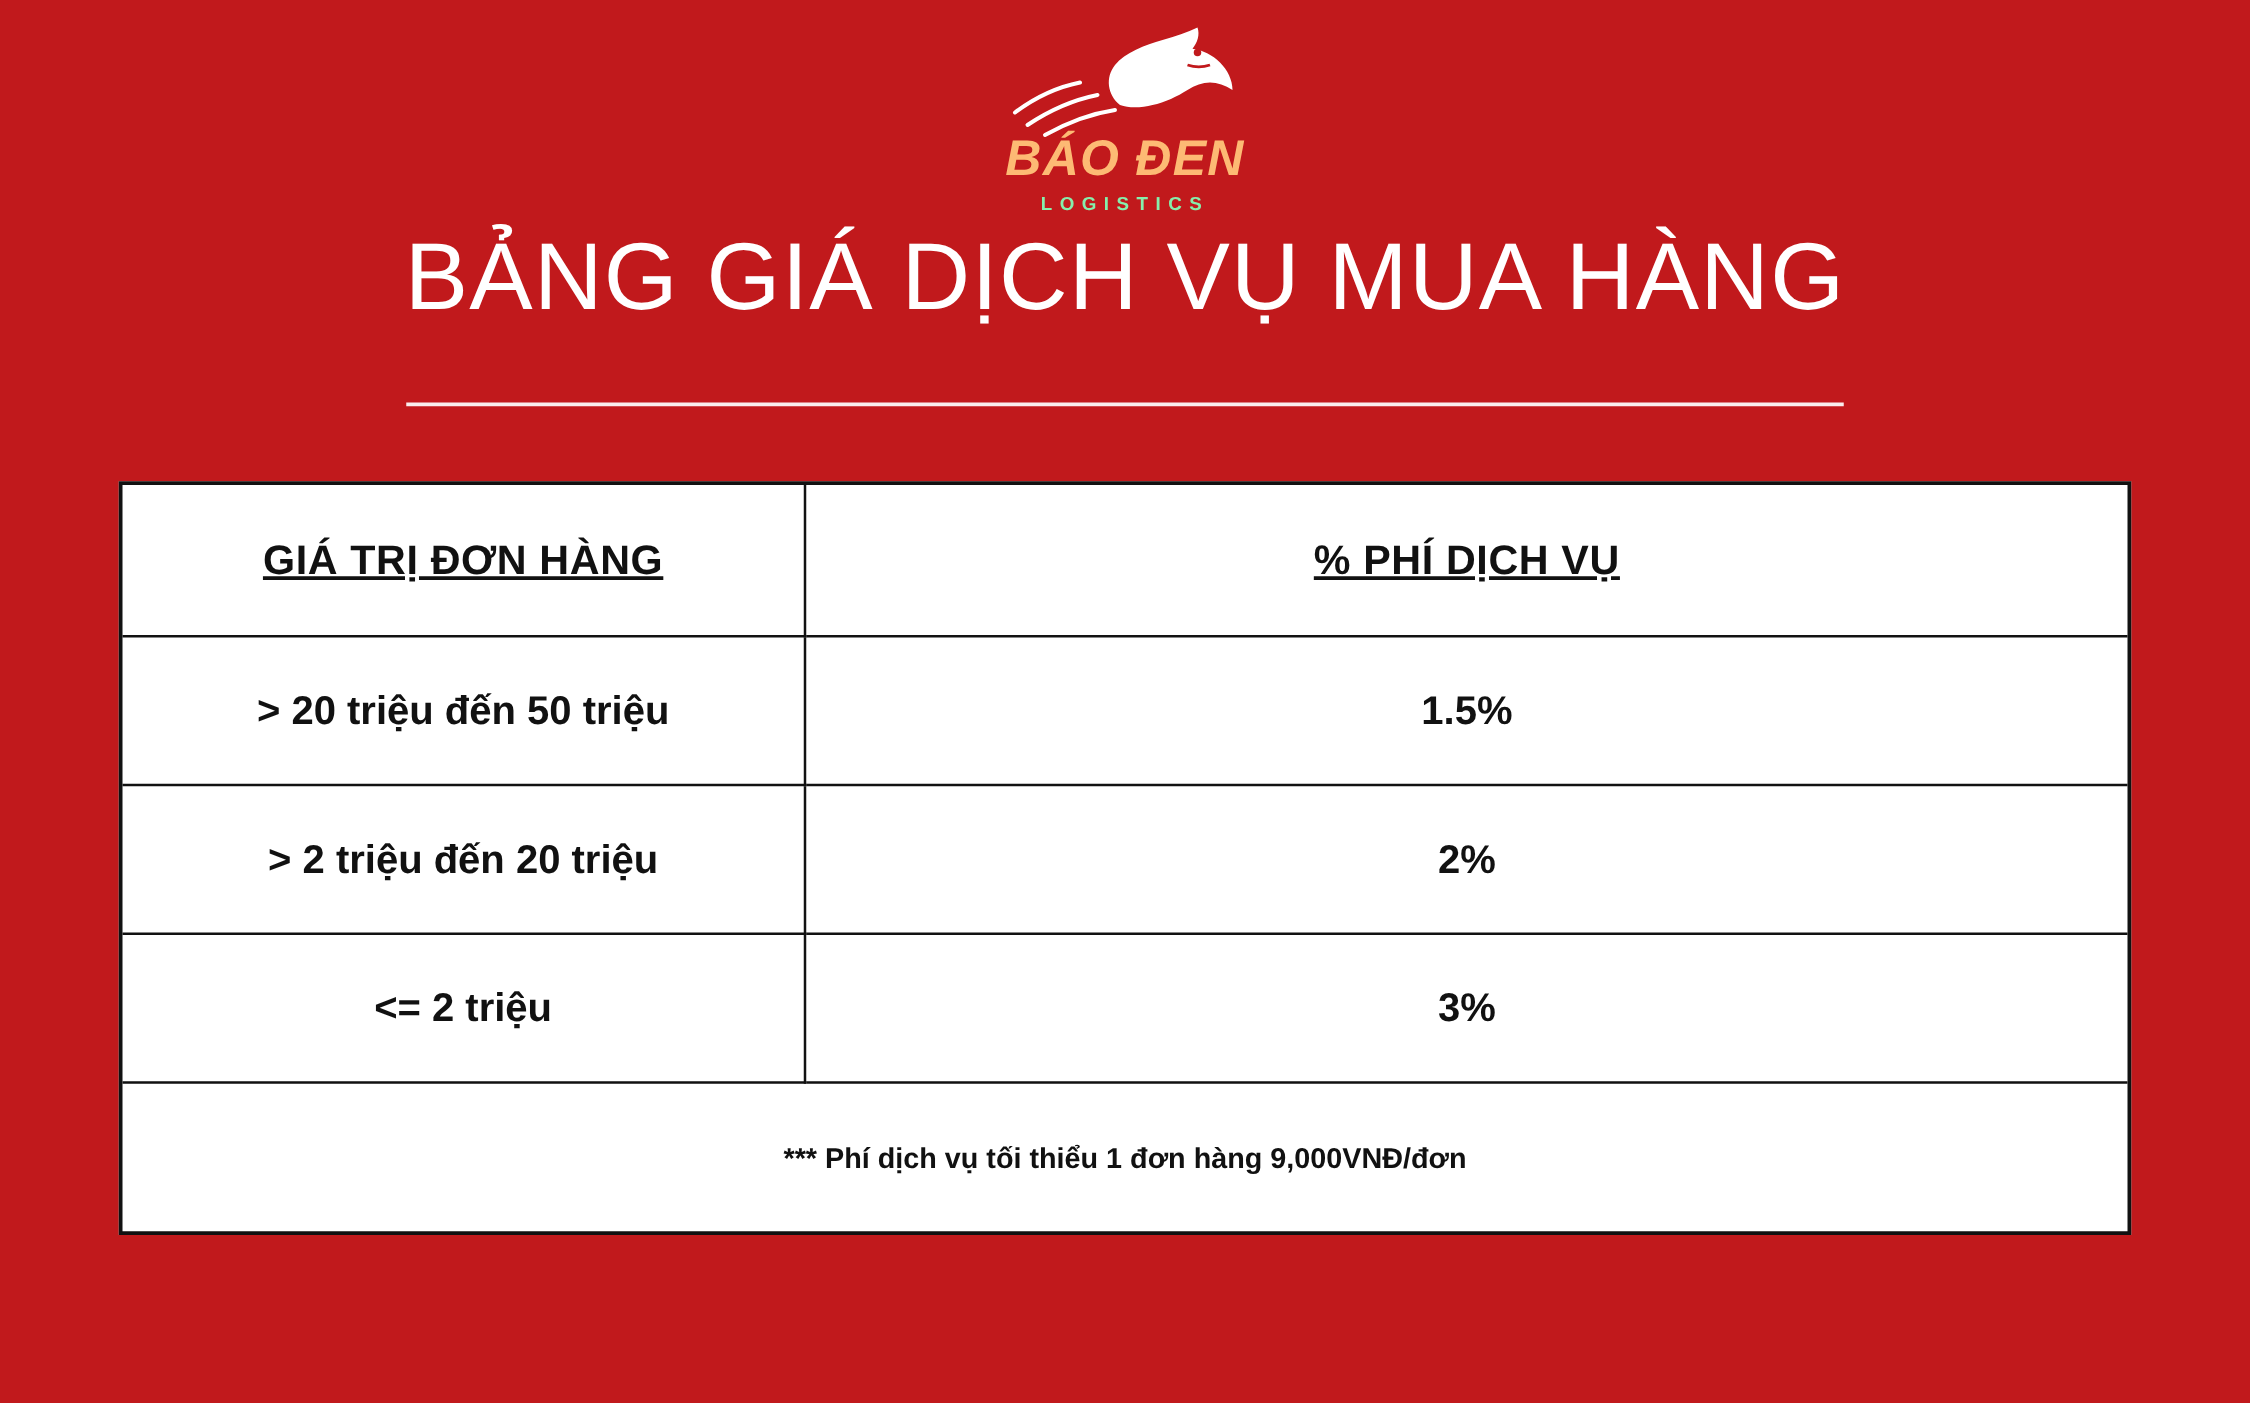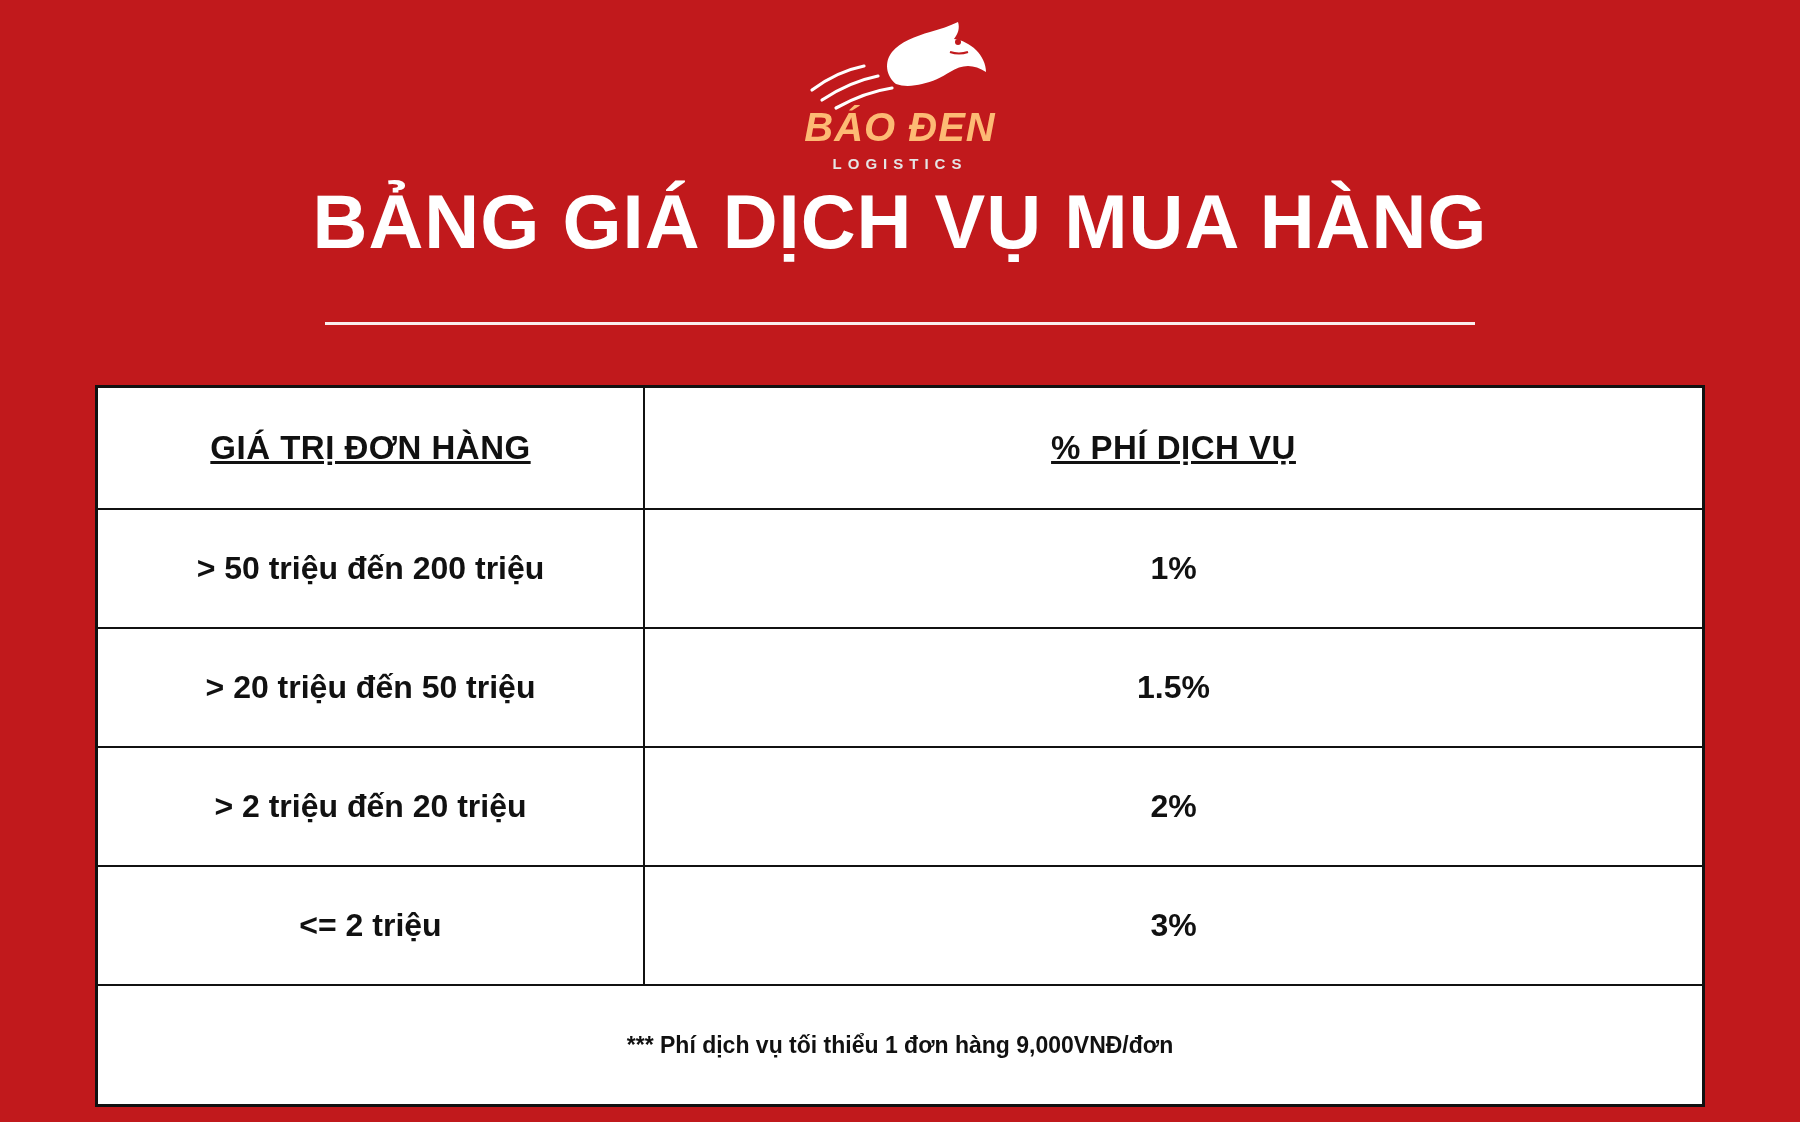--- a/index.html
+++ b/index.html
@@ -44,34 +44,34 @@
     letter-spacing: 1px;
     color: #fdba74;
     line-height: 1;
     margin-top: -6px;
   }
   .logo-sub {
     font-family: "Liberation Sans", sans-serif;
     font-weight: bold;
     font-size: 15px;
     letter-spacing: 6px;
-    color: #e5e5e5;
+    color: #86efac;
     margin-top: 8px;
   }
 
   
   .title {
     position: absolute;
     top: 182px;
     left: 0;
     width: 1800px;
     text-align: center;
     color: #ffffff;
     font-size: 76px;
-    font-weight: bold;
+    font-weight: normal;
     letter-spacing: 1px;
     line-height: 1.05;
     white-space: nowrap;
   }
   .title-rule {
     position: absolute;
     top: 322px;
     left: 325px;
     width: 1150px;
     height: 3px;
@@ -152,24 +152,20 @@
   <div class="title-rule"></div>
 
   <div class="table-wrap">
     <table>
       <tbody>
           <tr class="row-head">
         <td class="col-left no-outer-left no-outer-top">GIÁ TRỊ ĐƠN HÀNG</td>
         <td class="no-outer-right no-outer-top">% PHÍ DỊCH VỤ</td>
       </tr>
       <tr class="row-data">
-        <td class="col-left no-outer-left">&gt; 50 triệu đến 200 triệu</td>
-        <td class="no-outer-right">1%</td>
-      </tr>
-      <tr class="row-data">
         <td class="col-left no-outer-left">&gt; 20 triệu đến 50 triệu</td>
         <td class="no-outer-right">1.5%</td>
       </tr>
       <tr class="row-data">
         <td class="col-left no-outer-left">&gt; 2 triệu đến 20 triệu</td>
         <td class="no-outer-right">2%</td>
       </tr>
       <tr class="row-data">
         <td class="col-left no-outer-left">&lt;= 2 triệu</td>
         <td class="no-outer-right">3%</td>

